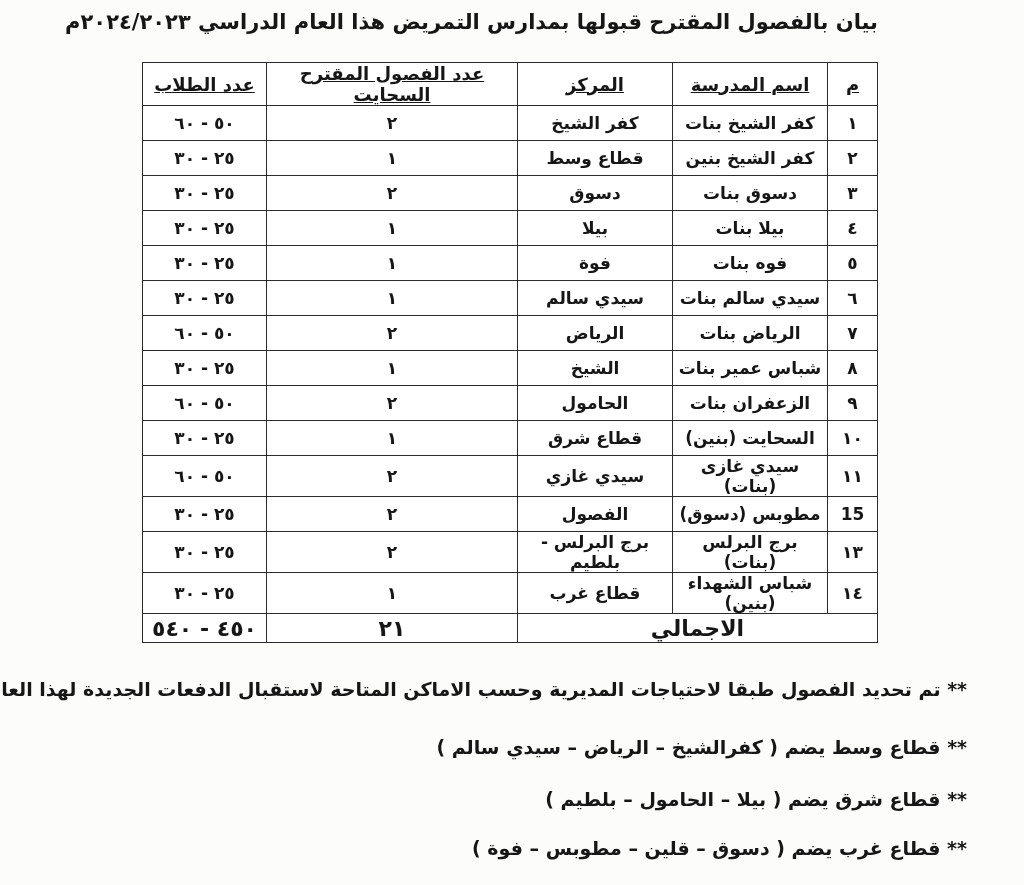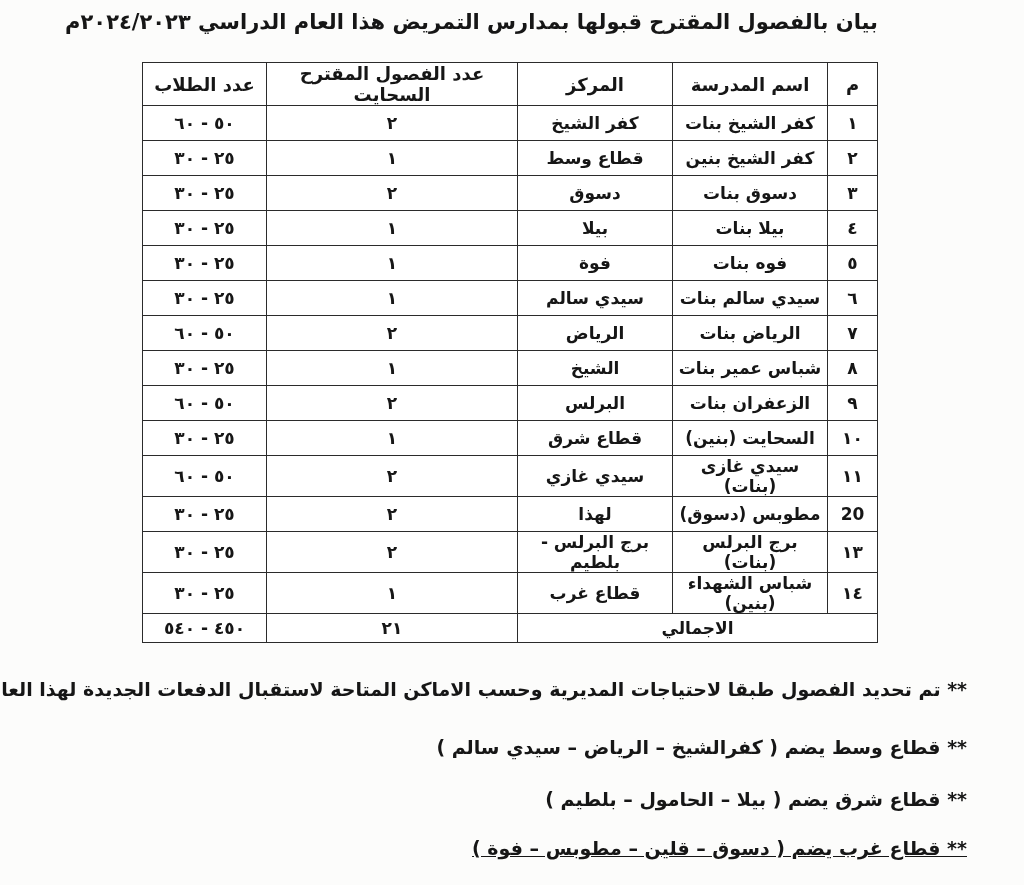--- a/index.html
+++ b/index.html
@@ -17,32 +17,32 @@
   table.doc{
     position:absolute;top:62px;right:146px;width:735px;
     border-collapse:collapse;table-layout:fixed;
     background:#fff;
   }
   table.doc th,table.doc td{
     border:1.6px solid #2b2b2b;
     text-align:center;vertical-align:middle;
     font-weight:bold;padding:0 2px;overflow:hidden;
   }
-  table.doc th{height:32px;font-size:18px;}
+  table.doc th{height:32px;font-size:18px;text-decoration:underline;}
   tr.data td{height:34px;font-size:17px;}
-  tr.total td{height:28px;font-size:17px;}
+  tr.total td{height:28px;font-size:22px;}
   td.c-range{letter-spacing:3px;font-size:16px;}
   .fn{
     position:absolute;right:57px;
     font-size:19px;font-weight:bold;white-space:nowrap;
   }
   .fn1{top:678px;}
   .fn2{top:736px;}
   .fn3{top:788px;}
-  .fn4{top:837px;text-decoration:underline;}
+  .fn4{top:837px;}
 </style>
 </head>
 <body>
 
 <div class="page">
 
   <div class="title">بيان بالفصول المقترح قبولها بمدارس التمريض هذا العام الدراسي ٢٠٢٤/٢٠٢٣م</div>
 
   <table class="doc">
     <colgroup>
@@ -114,42 +114,42 @@
       <tr class="data">
         <td>٨</td>
         <td>شباس عمير بنات</td>
         <td>الشيخ</td>
         <td>١</td>
         <td class="c-range">٢٥ - ٣٠</td>
       </tr>
       <tr class="data">
         <td>٩</td>
         <td>الزعفران بنات</td>
-        <td>البرلس</td>
+        <td>الحامول</td>
         <td>٢</td>
         <td class="c-range">٥٠ - ٦٠</td>
       </tr>
       <tr class="data">
         <td>١٠</td>
         <td>السحايت (بنين)</td>
         <td>قطاع شرق</td>
         <td>١</td>
         <td class="c-range">٢٥ - ٣٠</td>
       </tr>
       <tr class="data">
         <td>١١</td>
         <td>سيدي غازى (بنات)</td>
         <td>سيدي غازي</td>
         <td>٢</td>
         <td class="c-range">٥٠ - ٦٠</td>
       </tr>
       <tr class="data">
-        <td>20</td>
+        <td>15</td>
         <td>مطوبس (دسوق)</td>
-        <td>لهذا</td>
+        <td>الفصول</td>
         <td>٢</td>
         <td class="c-range">٢٥ - ٣٠</td>
       </tr>
       <tr class="data">
         <td>١٣</td>
         <td>برج البرلس (بنات)</td>
         <td>برج البرلس - بلطيم</td>
         <td>٢</td>
         <td class="c-range">٢٥ - ٣٠</td>
       </tr>

